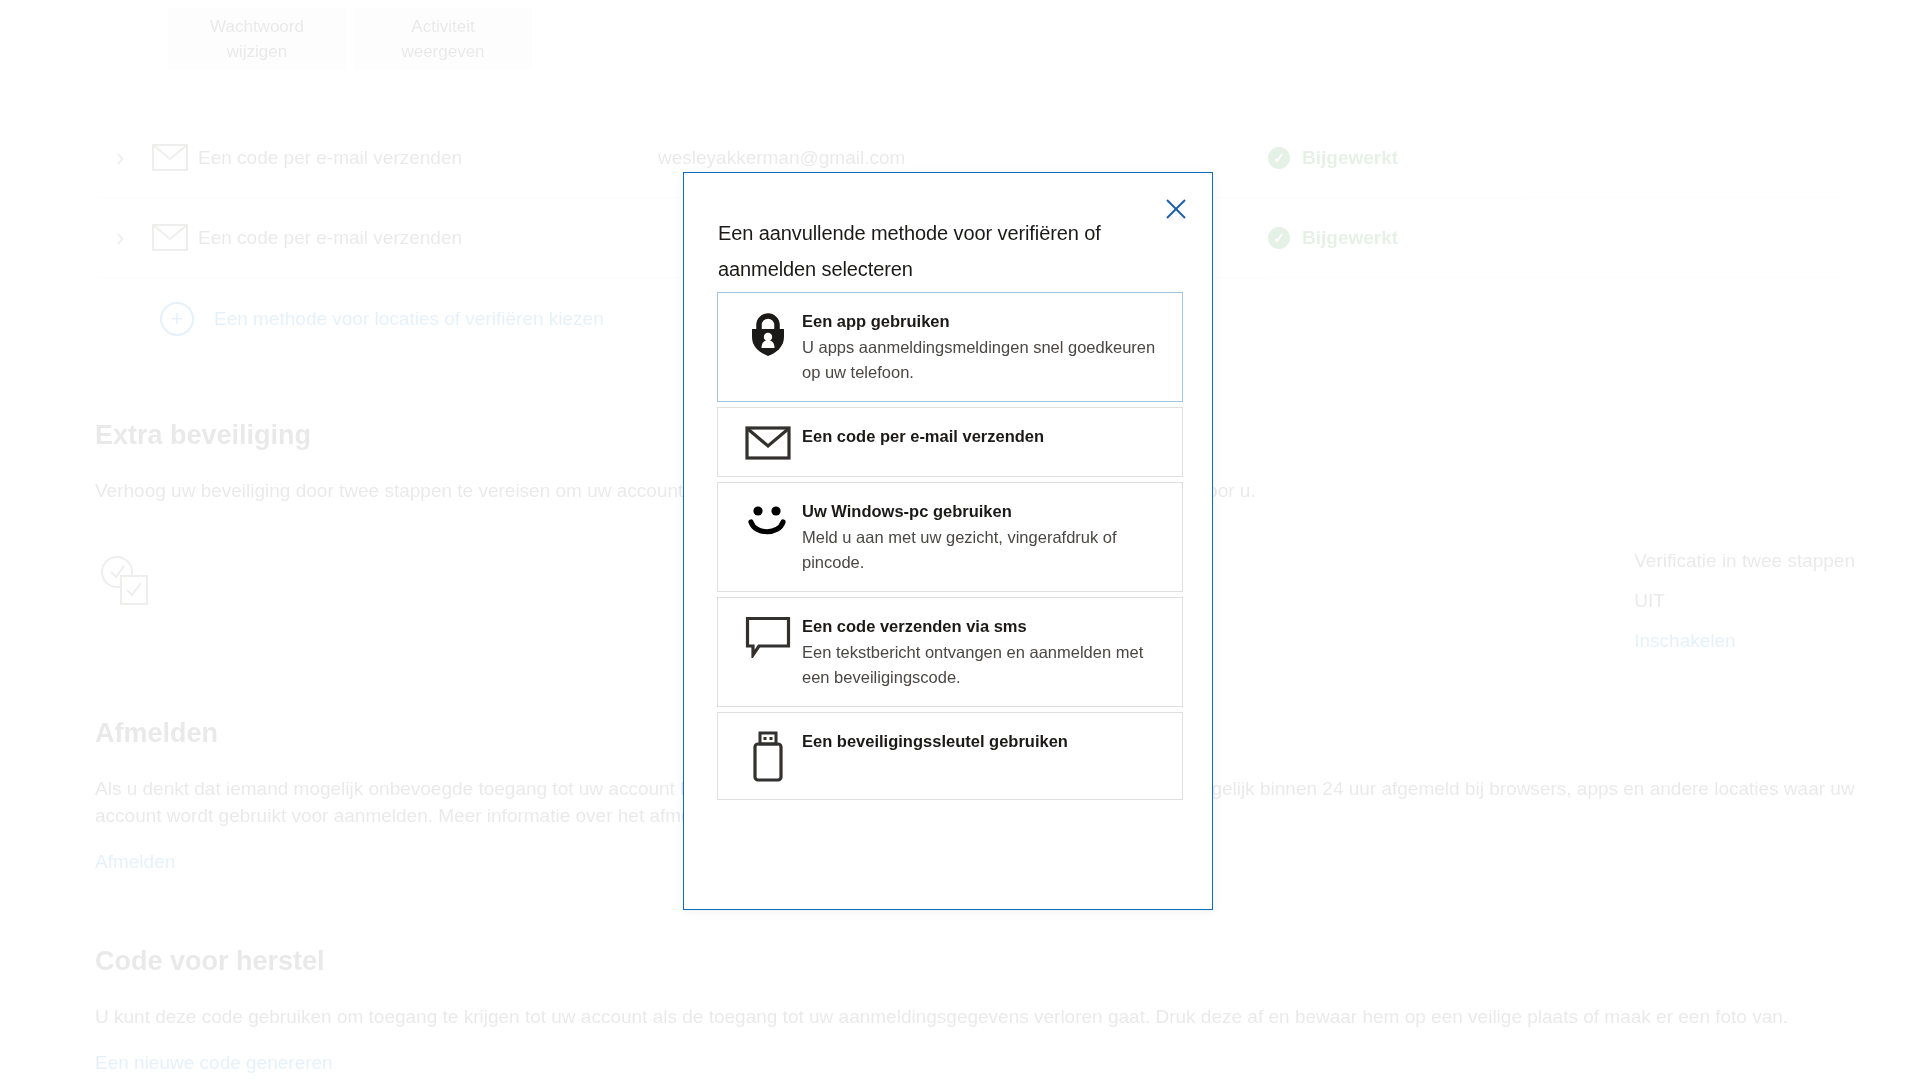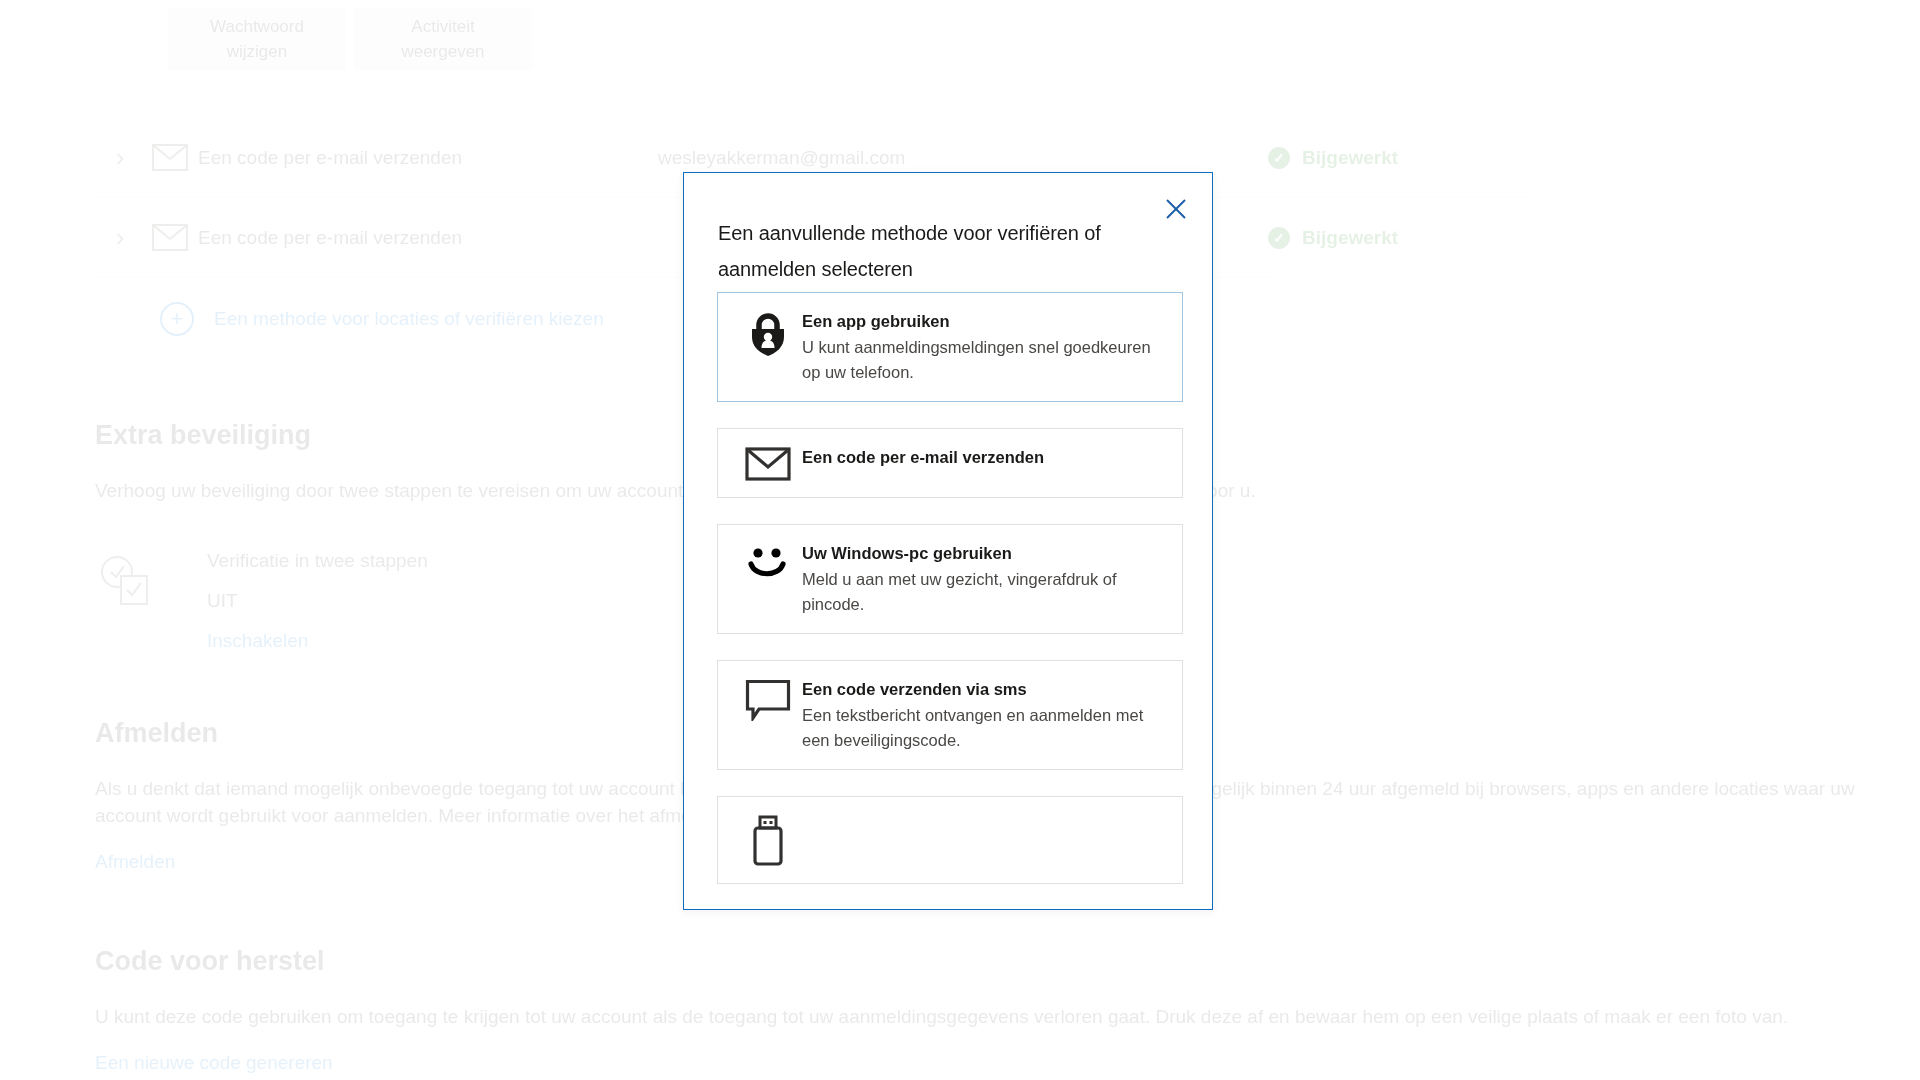--- a/index.html
+++ b/index.html
@@ -134,20 +134,21 @@
     line-height: 27px;
     color: #323130;
     margin-bottom: 22px;
   }
 
   .bg-twostep {
     display: flex;
     align-items: flex-start;
     gap: 50px;
     padding-top: 24px;
+    justify-content: space-between;
   }
   .bg-twostep-icon { width: 62px; flex: none; }
   .bg-ts-title { font-size: 19px; color: #323130; margin-bottom: 18px; }
   .bg-ts-state { font-size: 19px; color: #323130; margin-bottom: 18px; }
   .bg-ts-link { font-size: 19px; color: #0078d4; }
 
   
   #modal-overlay {
     position: absolute;
     inset: 0;
@@ -198,21 +199,21 @@
     width: 466px;
   }
 
   .option-card {
     position: relative;
     display: flex;
     align-items: flex-start;
     border: 1px solid #e1dfdd;
     background: #ffffff;
     padding: 16px 18px 16px 20px;
-    margin-bottom: 26px;
+    margin-bottom: 5px;
     cursor: pointer;
   }
   .option-card.selected {
     border: 1px solid #9fc5e2;
   }
 
   .option-icon {
     width: 60px;
     flex: none;
     display: flex;
@@ -341,21 +342,21 @@
           <div class="option-icon">
             <svg width="44" height="46" viewBox="0 0 44 46">
               <path d="M13 18 V14 a9 9 0 0 1 18 0 V18" fill="none" stroke="#1b1a19" stroke-width="5.5" stroke-linecap="butt"></path>
               <path d="M6 18 H38 V26 C38 36 30 42 22 45 C14 42 6 36 6 26 Z" fill="#1b1a19"></path>
               <circle cx="22" cy="26" r="4.2" fill="#ffffff"></circle>
               <path d="M15.5 37 C15.5 31.5 18.4 29.3 22 29.3 C25.6 29.3 28.5 31.5 28.5 37 Z" fill="#ffffff"></path>
             </svg>
           </div>
           <div class="option-text">
             <div class="option-title">Een app gebruiken</div>
-            <div class="option-desc">U kunt aanmeldingsmeldingen snel goedkeuren op uw telefoon.</div>
+            <div class="option-desc">U apps aanmeldingsmeldingen snel goedkeuren op uw telefoon.</div>
           </div>
         </div>
 
         <div class="option-card">
           <div class="option-icon">
             <svg width="46" height="34" viewBox="0 0 46 34">
               <rect x="2" y="2" width="42" height="30" fill="none" stroke="#323130" stroke-width="3.2"></rect>
               <polyline points="3.5,3.5 23,20 42.5,3.5" fill="none" stroke="#323130" stroke-width="3.2"></polyline>
             </svg>
           </div>
@@ -393,20 +394,21 @@
         <div class="option-card">
           <div class="option-icon">
             <svg width="34" height="52" viewBox="0 0 34 52">
               <rect x="9" y="2" width="16" height="11" fill="none" stroke="#323130" stroke-width="3"></rect>
               <rect x="12.5" y="6" width="3" height="3" fill="#323130"></rect>
               <rect x="18.5" y="6" width="3" height="3" fill="#323130"></rect>
               <rect x="4" y="13" width="26" height="36" rx="3" fill="none" stroke="#323130" stroke-width="3.2"></rect>
             </svg>
           </div>
           <div class="option-text">
+            <div class="option-title">Een beveiligingssleutel gebruiken</div>
           </div>
         </div>
 
       </div>
     </div>
   </div>
 
 </div>
 
 </body></html>

